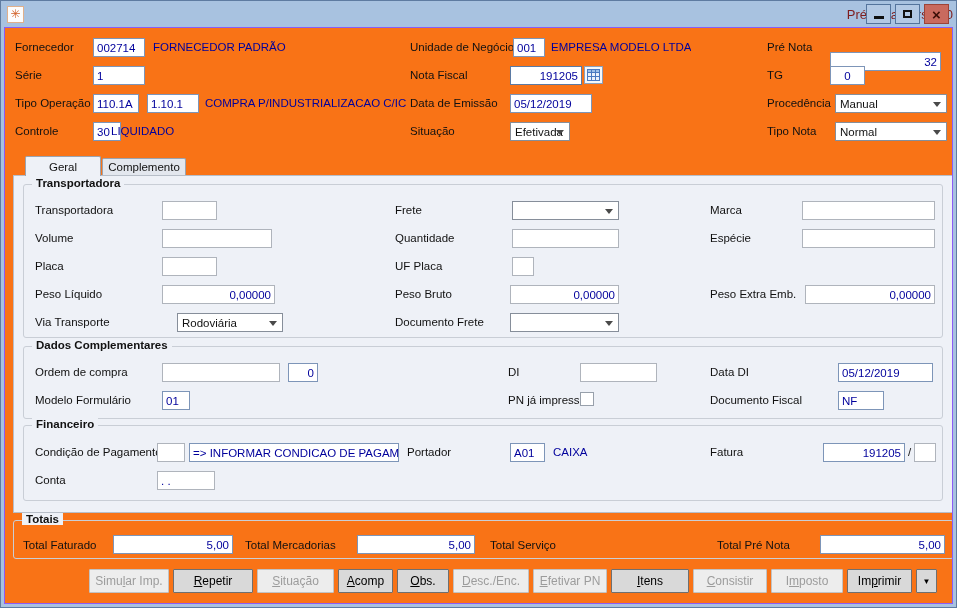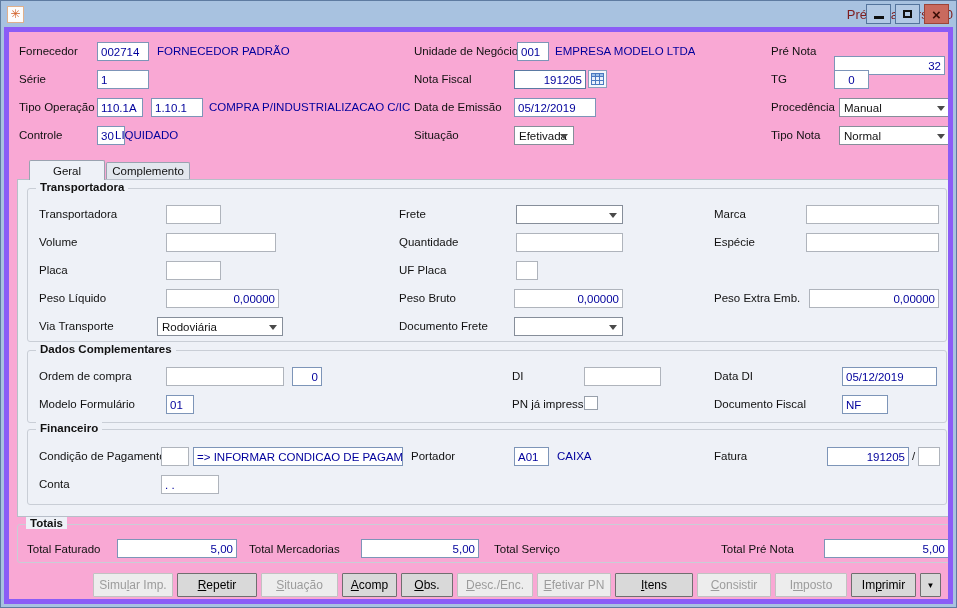--- a/index.html
+++ b/index.html
@@ -27,21 +27,21 @@
   .wbtn{
     width:25px; height:20px; background:#b3c9e4; border:1px solid #54749c;
     display:flex; align-items:center; justify-content:center; cursor:default;
   }
   .min-glyph{ width:10px; height:3px; background:#101010; margin-top:6px; }
   .max-glyph{ width:9px; height:8px; border:2px solid #101010; background:transparent; }
   .wbtn.close{ background:#c96a5e; border-color:#9c4438; }
   .close-glyph{ font-size:15px; font-weight:bold; color:#3c0f08; line-height:15px; }
 
   .content{
-    position:relative; height:577px; background:#f9a8d4; border:5px solid #8b5cf6;
+    position:relative; height:577px; background:#f97316; border:1px solid #8b5cf6;
     overflow:hidden;
   }
   .lbl{ position:absolute; font-size:11.5px; color:#111; white-space:nowrap; }
   .cap{ font-weight:bold; font-size:11.5px; color:#111; }
   .inp{
     position:absolute; height:19px; background:#fff; border:1px solid #afb4bc;
     font-size:11.5px; color:#00009c; padding:3px 3px 0 3px;
     white-space:nowrap; overflow:hidden;
   }
   .inp.right{ text-align:right; }
@@ -197,21 +197,21 @@
     <div class="inp" style="left:507px;top:229px;width:22px;z-index:5"></div>
 
     <div class="lbl" style="left:30px;top:260px;z-index:5">Peso Líquido</div>
     <div class="inp right" style="left:157px;top:257px;width:113px;z-index:5">0,00000</div>
     <div class="lbl" style="left:390px;top:260px;z-index:5">Peso Bruto</div>
     <div class="inp right" style="left:505px;top:257px;width:109px;z-index:5">0,00000</div>
     <div class="lbl" style="left:705px;top:260px;z-index:5">Peso Extra Emb.</div>
     <div class="inp right" style="left:800px;top:257px;width:130px;z-index:5">0,00000</div>
 
     <div class="lbl" style="left:30px;top:288px;z-index:5">Via Transporte</div>
-    <div class="sel" style="left:148px;top:285px;width:126px;z-index:5"><span>Rodoviária</span><span class="chev"></span></div>
+    <div class="sel" style="left:172px;top:285px;width:106px;z-index:5"><span>Rodoviária</span><span class="chev"></span></div>
     <div class="lbl" style="left:390px;top:288px;z-index:5">Documento Frete</div>
     <div class="sel" style="left:505px;top:285px;width:109px;z-index:5">
         <span class="chev"></span>
       </div>
 
     <div class="grp" style="left:18px;top:318px;width:920px;height:73px;z-index:4">
       <span class="gcap cap">Dados Complementares</span>
     </div>
     <div class="lbl" style="left:30px;top:338px;z-index:5">Ordem de compra</div>
     <div class="inp" style="left:157px;top:335px;width:118px;z-index:5"></div>

